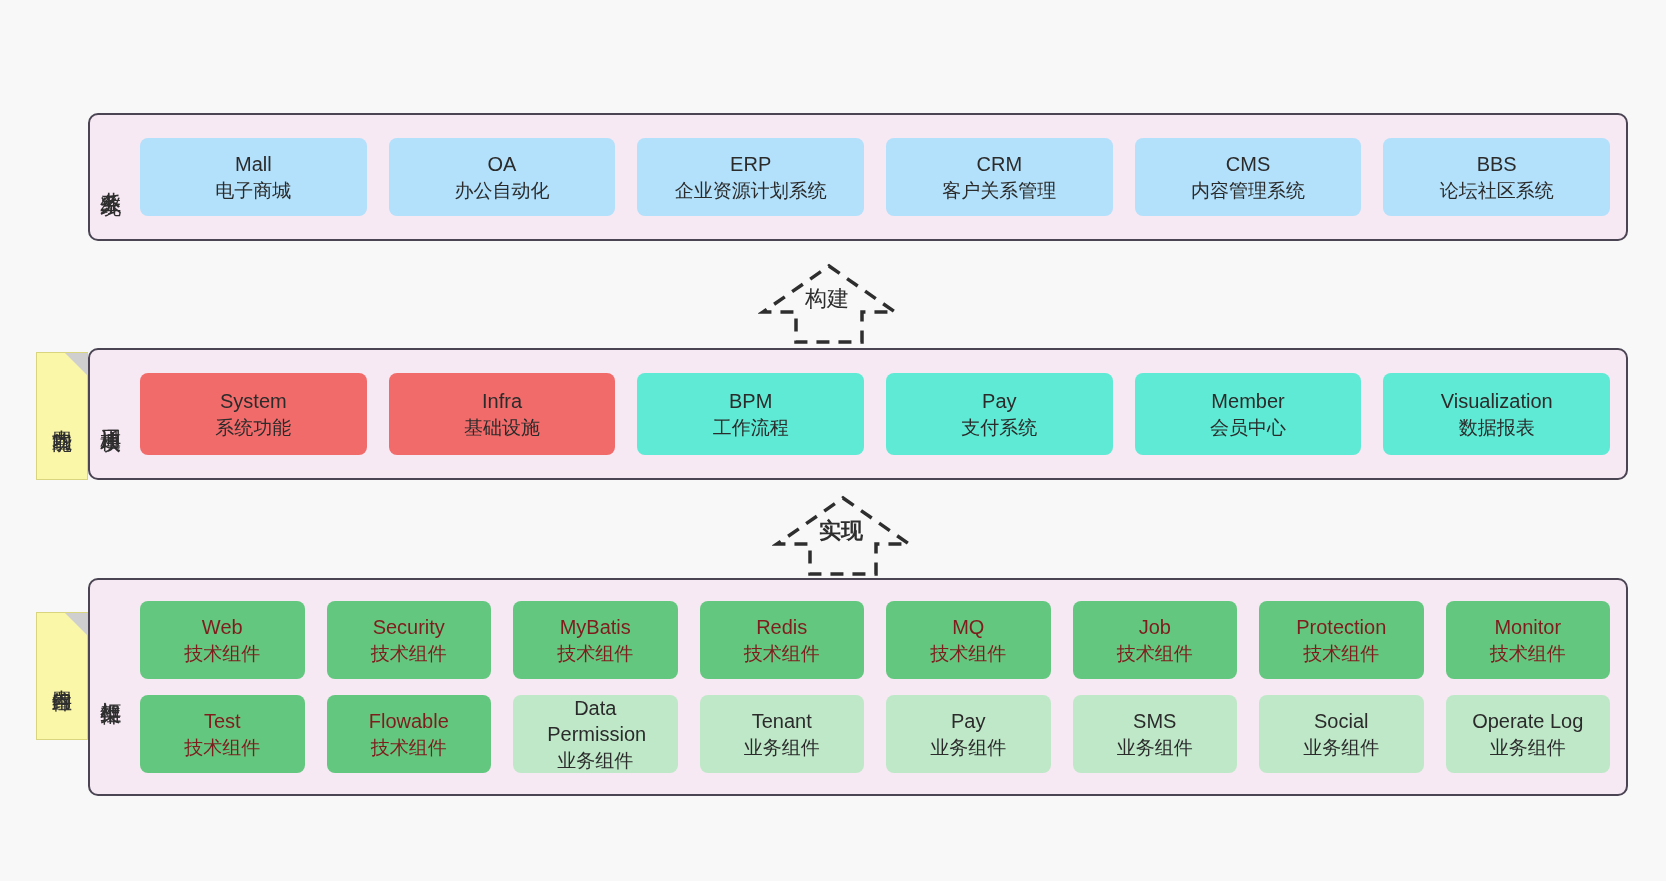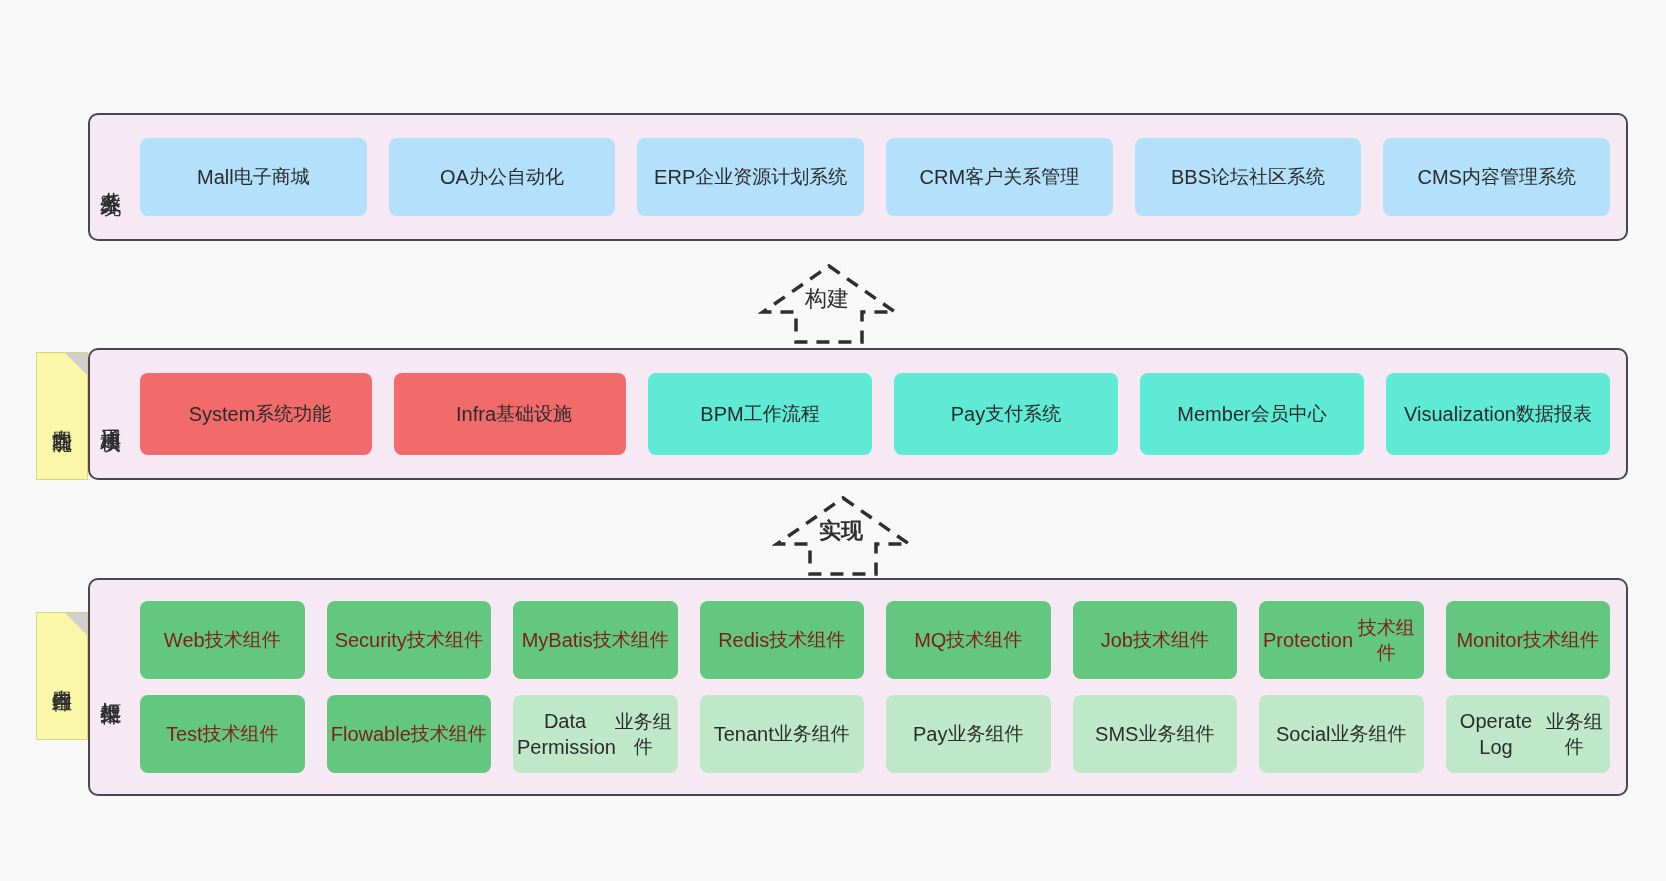--- a/index.html
+++ b/index.html
@@ -56,37 +56,37 @@
   .row {
     display: flex;
     gap: 22px;
   }
 
   
   .card {
     flex: 1 1 0;
     border-radius: 8px;
     display: flex;
-    flex-direction: row;
+    flex-direction: column;
     align-items: center;
     justify-content: center;
     text-align: center;
     box-sizing: border-box;
     padding: 6px 4px;
     line-height: 1.32;
   }
   .card .t1 { font-size: 20px; }
   .card .t2 { font-size: 19px; font-family: Liberation Serif, serif; }
 
   .h-biz   { height: 78px; }
   .h-mod   { height: 82px; }
   .h-comp  { height: 78px; }
 
   .c-blue        { background: #b3e0fb; color: #2b2b2b; }
-  .c-red         { background: #f26b6b; color: #2b2b2b; padding-left: 12px; }
+  .c-red         { background: #f26b6b; color: #2b2b2b; }
   .c-pink        { background: #5eead4; color: #2b2b2b; }
   .c-green       { background: #63c77f; color: #7f1d1d; }
   .c-green-light { background: #bfe8c8; color: #2b2b2b; }
 
   
   .sticky {
     position: absolute;
     background: #fbf7a8;
     border: 1px solid #d9d47e;
     box-sizing: border-box;
@@ -144,26 +144,26 @@
         </div>
         <div class="card c-blue h-biz">
           <span class="t1">ERP</span>
           <span class="t2">企业资源计划系统</span>
         </div>
         <div class="card c-blue h-biz">
           <span class="t1">CRM</span>
           <span class="t2">客户关系管理</span>
         </div>
         <div class="card c-blue h-biz">
+          <span class="t1">CMS</span>
+          <span class="t2">内容管理系统</span>
+        </div>
+        <div class="card c-blue h-biz">
           <span class="t1">BBS</span>
           <span class="t2">论坛社区系统</span>
-        </div>
-        <div class="card c-blue h-biz">
-          <span class="t1">CMS</span>
-          <span class="t2">内容管理系统</span>
         </div>
       </div>
     </div>
   </div>
 
   <div class="arrow-wrap" style="left:758px; top:262px; width:142px; height:82px;">
     <svg width="142" height="82" viewBox="0 0 142 82" xmlns="http://www.w3.org/2000/svg">
       <path d="M 71 4 L 137 50 L 104 50 L 104 80 L 38 80 L 38 50 L 5 50 Z" fill="none" stroke="#2e2e2e" stroke-width="3.5" stroke-dasharray="13 9" stroke-linejoin="miter"></path>
     </svg>
     <span class="arrow-label" style="left:47px; top:22px;">构建</span>

